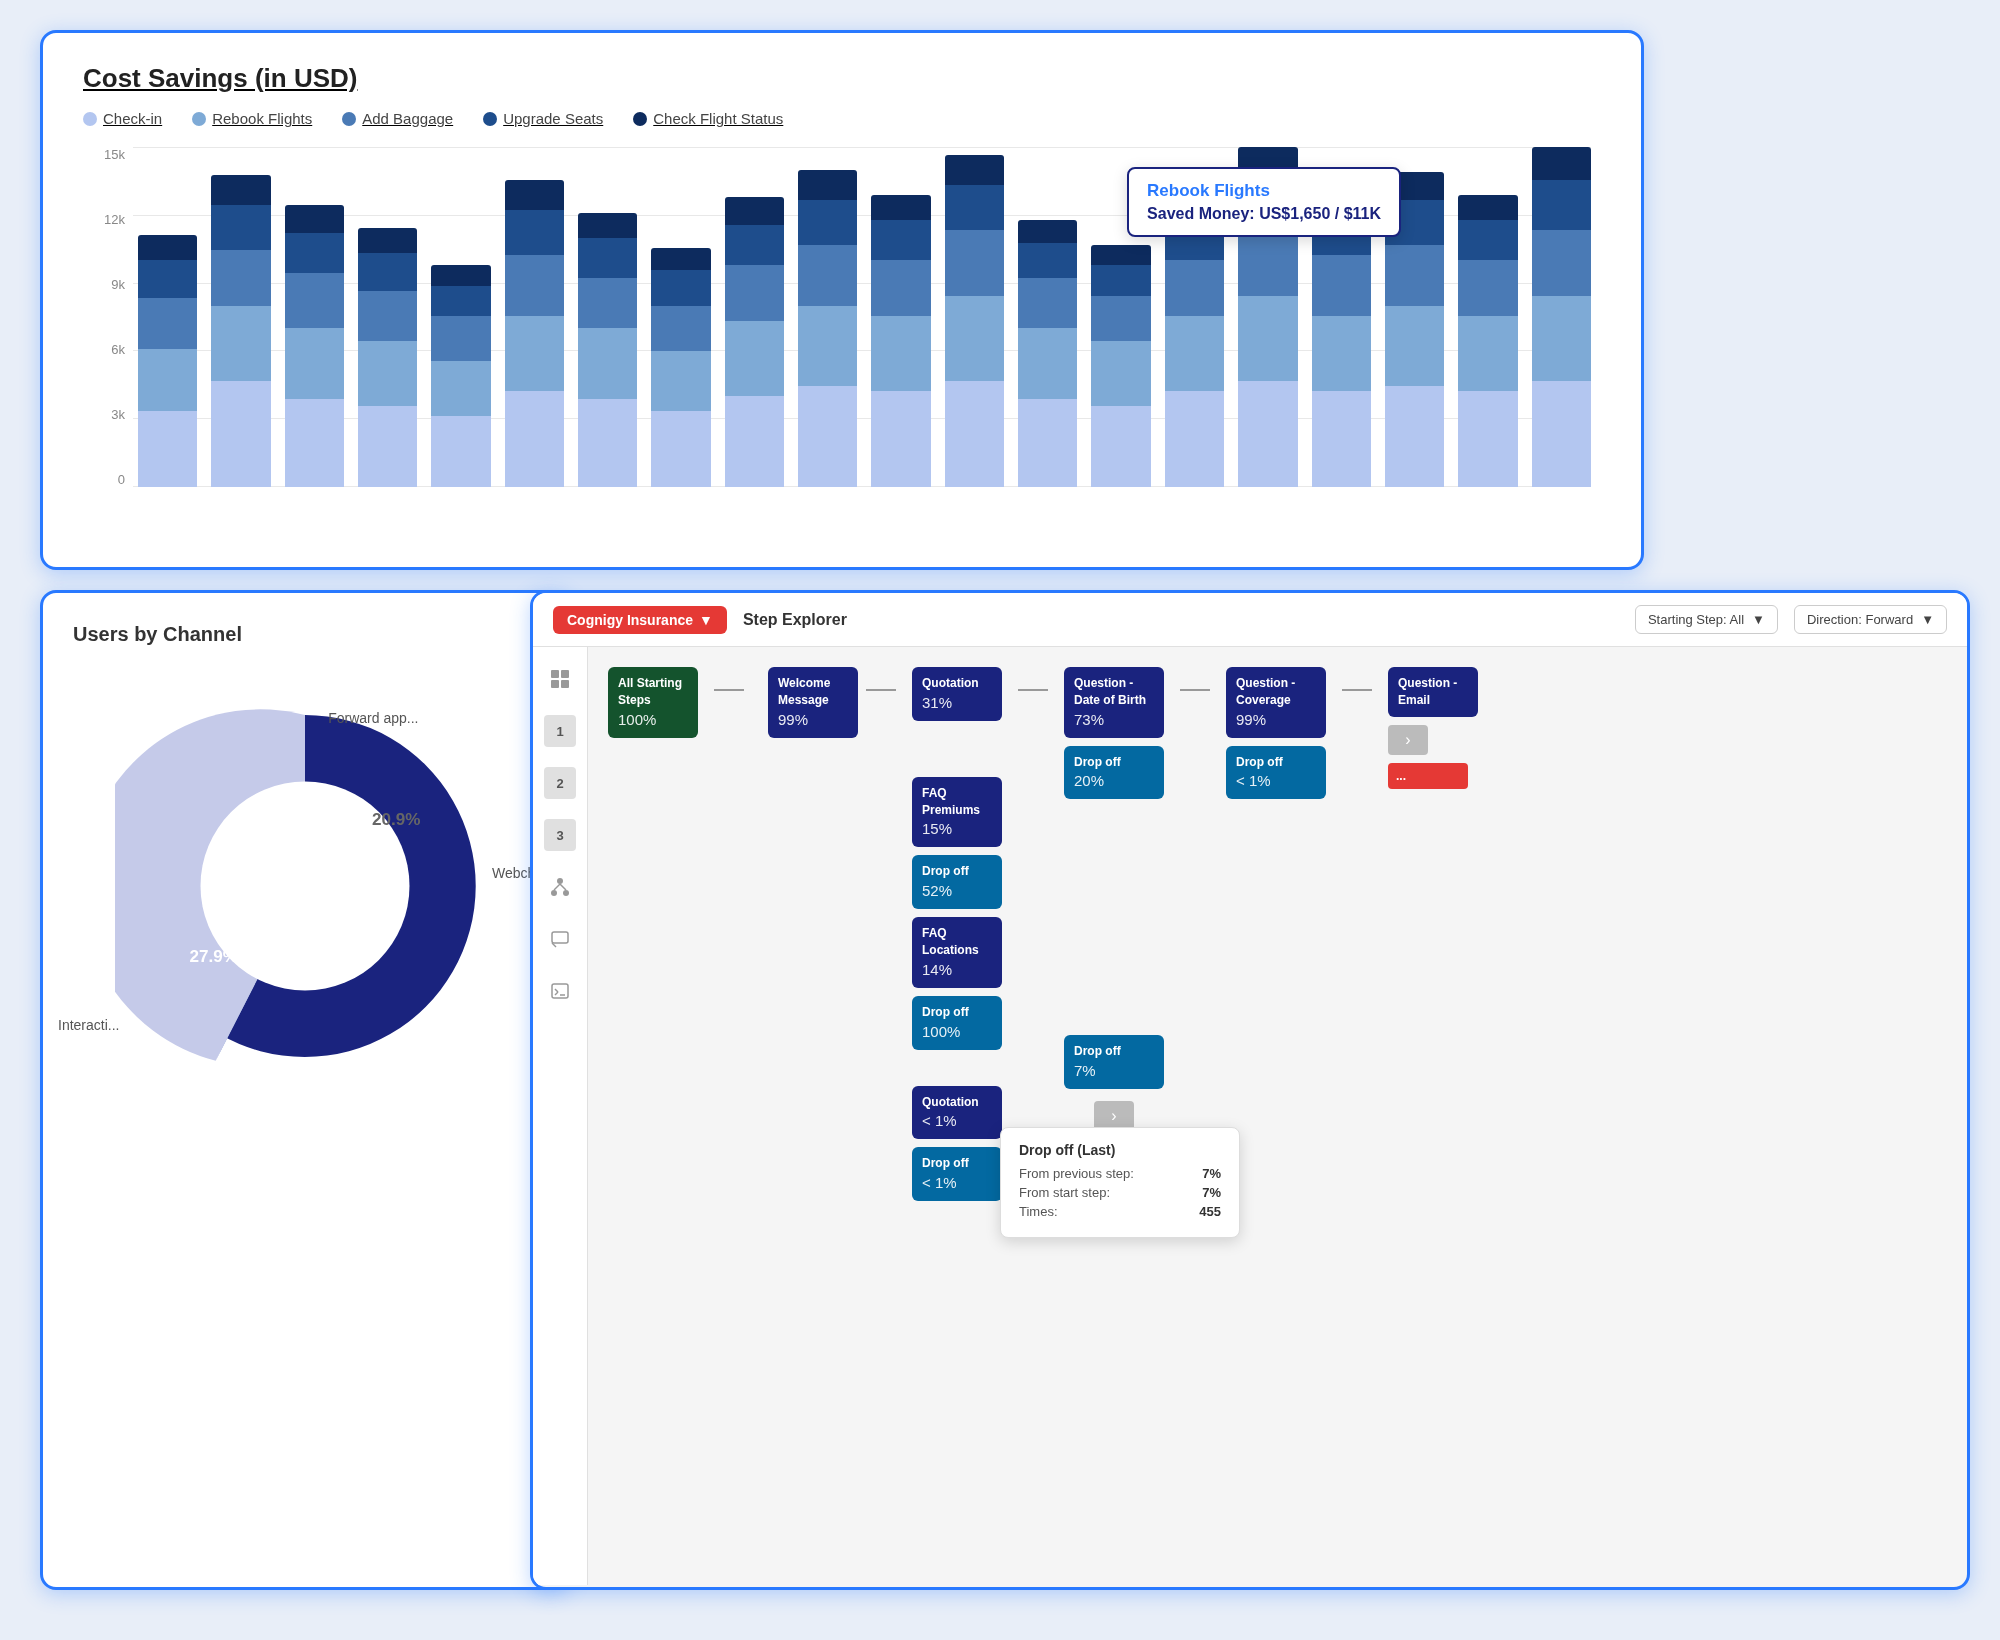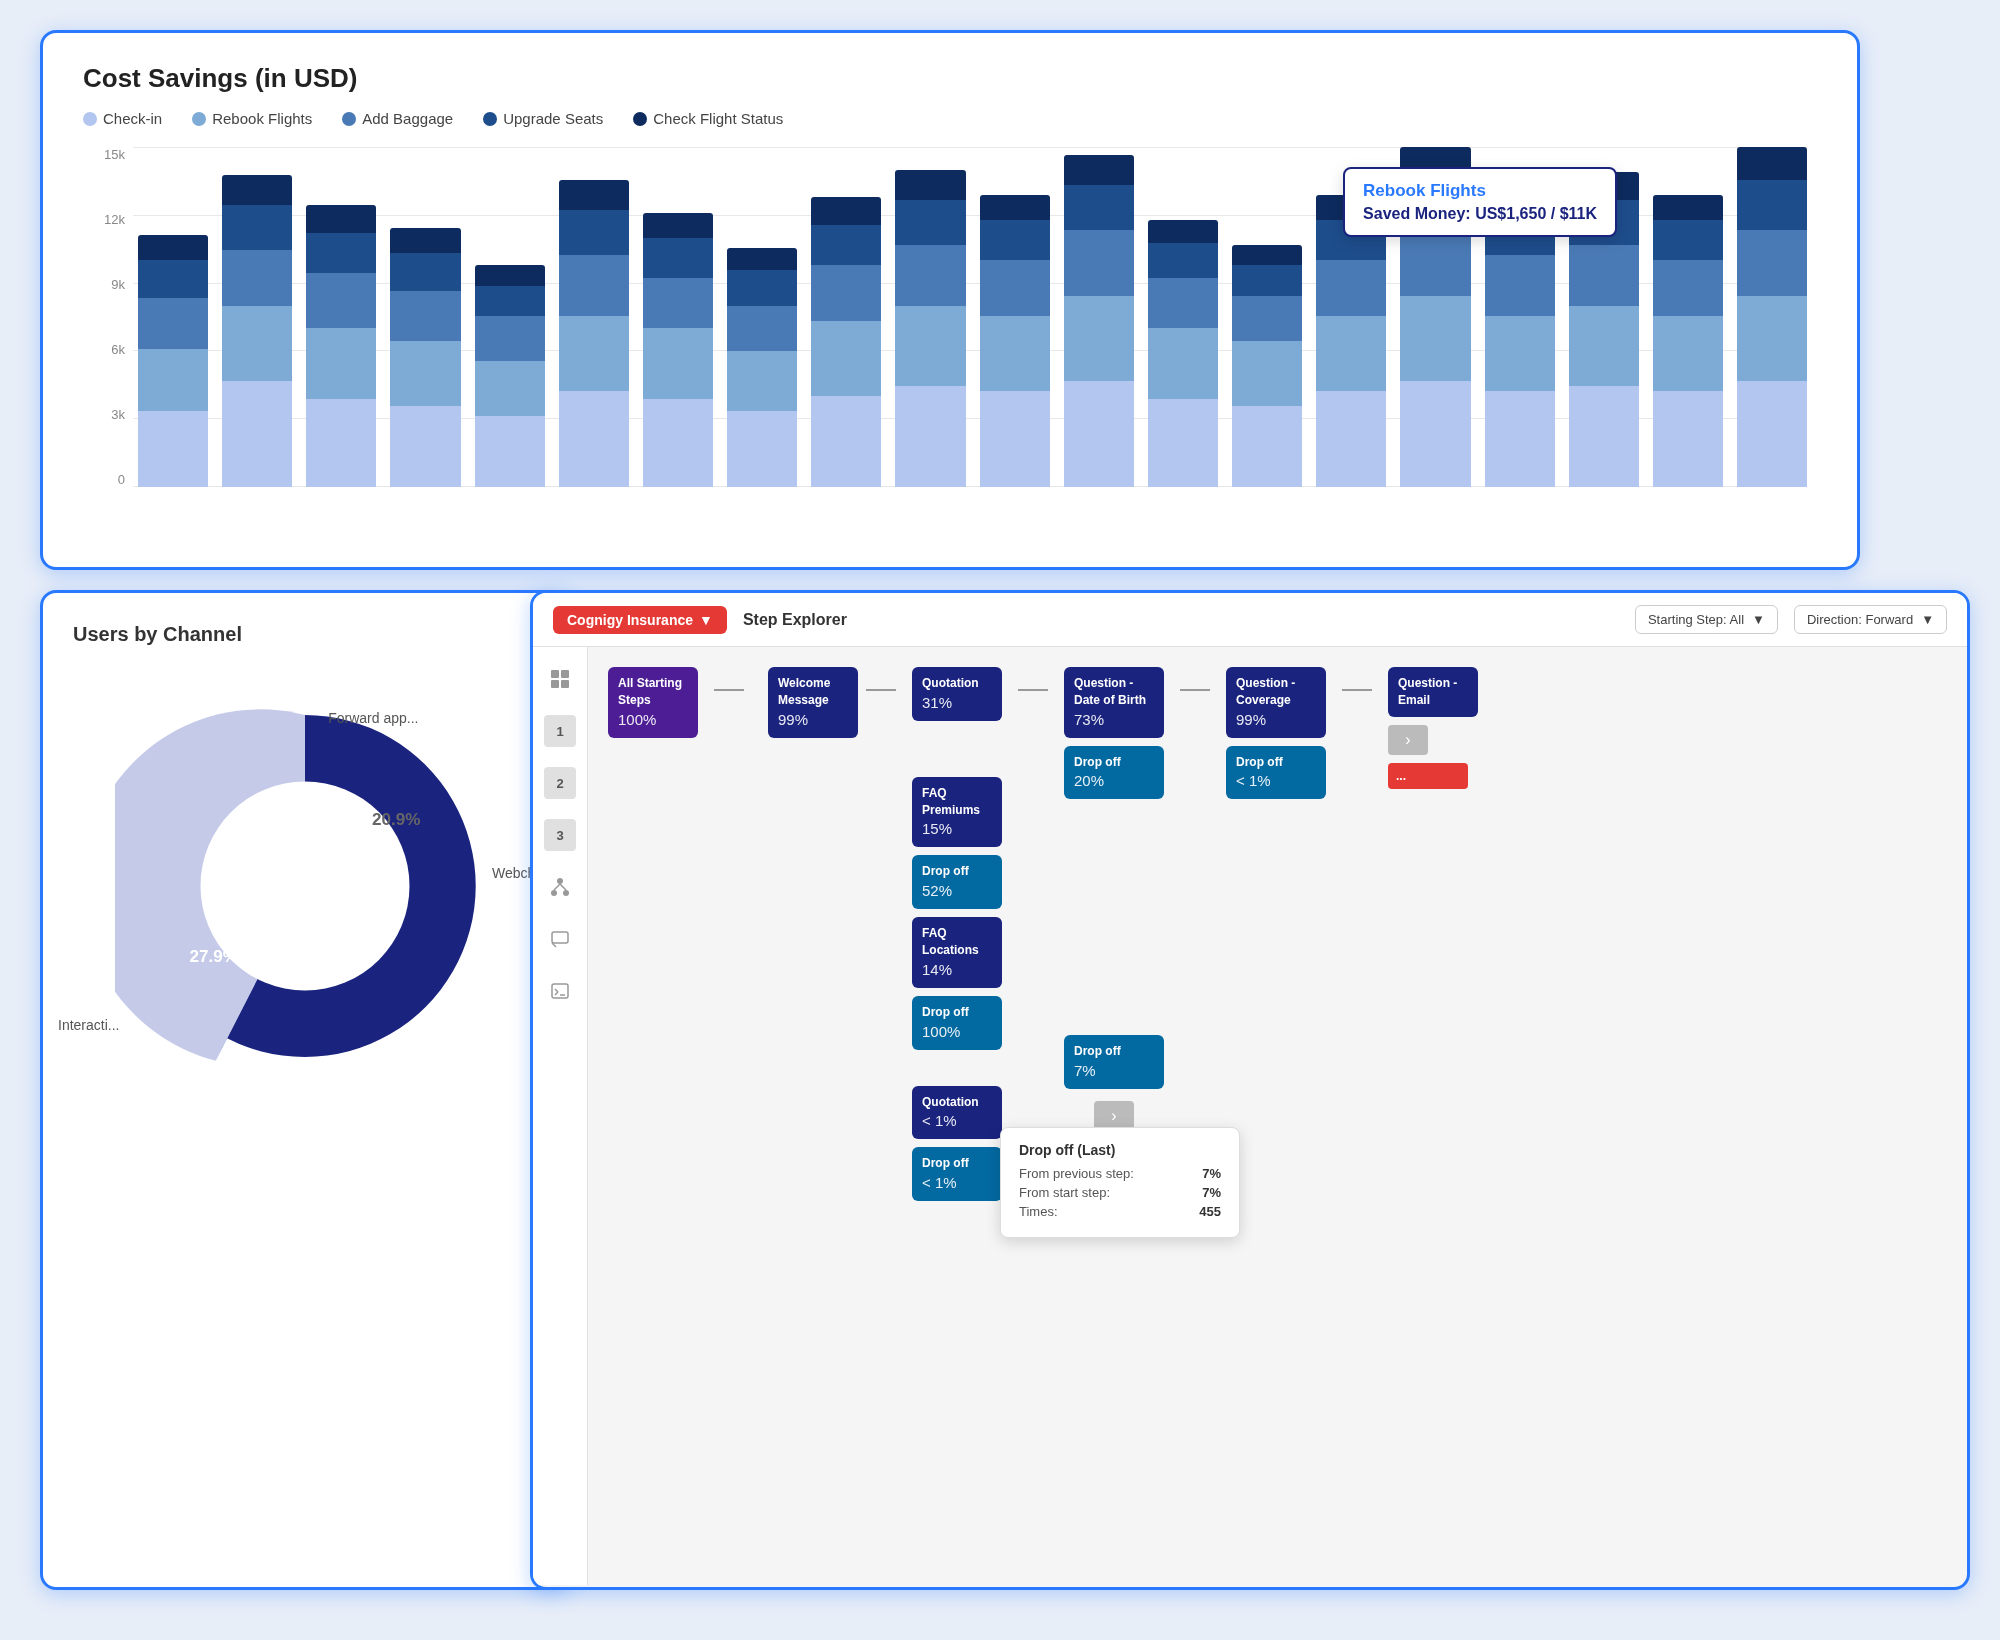--- a/index.html
+++ b/index.html
@@ -10,27 +10,28 @@
       height: 1640px;
       overflow: hidden;
       position: relative;
     }
 
     
     .top-card {
       position: absolute;
       top: 30px;
       left: 40px;
-      width: 1820px;
+      width: 1604px;
       height: 540px;
       background: white;
       border-radius: 16px;
       border: 3px solid #2979ff;
       padding: 30px 40px;
       box-shadow: 0 4px 20px rgba(41,121,255,0.3);
+      text-decoration: underline;
     }
 
     .chart-title {
       font-size: 26px;
       font-weight: 700;
       color: #222;
       margin-bottom: 16px;
     }
 
     .legend {
@@ -211,21 +212,21 @@
 
     .flow-node {
       border-radius: 6px;
       padding: 8px 10px;
       font-size: 12px;
       line-height: 1.4;
       min-width: 90px;
     }
 
     .node-grey {
-      background: #4c1d95;
+      background: #14532d;
       color: white;
     }
 
     .node-blue-dark {
       background: #1a237e;
       color: white;
     }
 
     .node-red {
       background: #0369a1;

